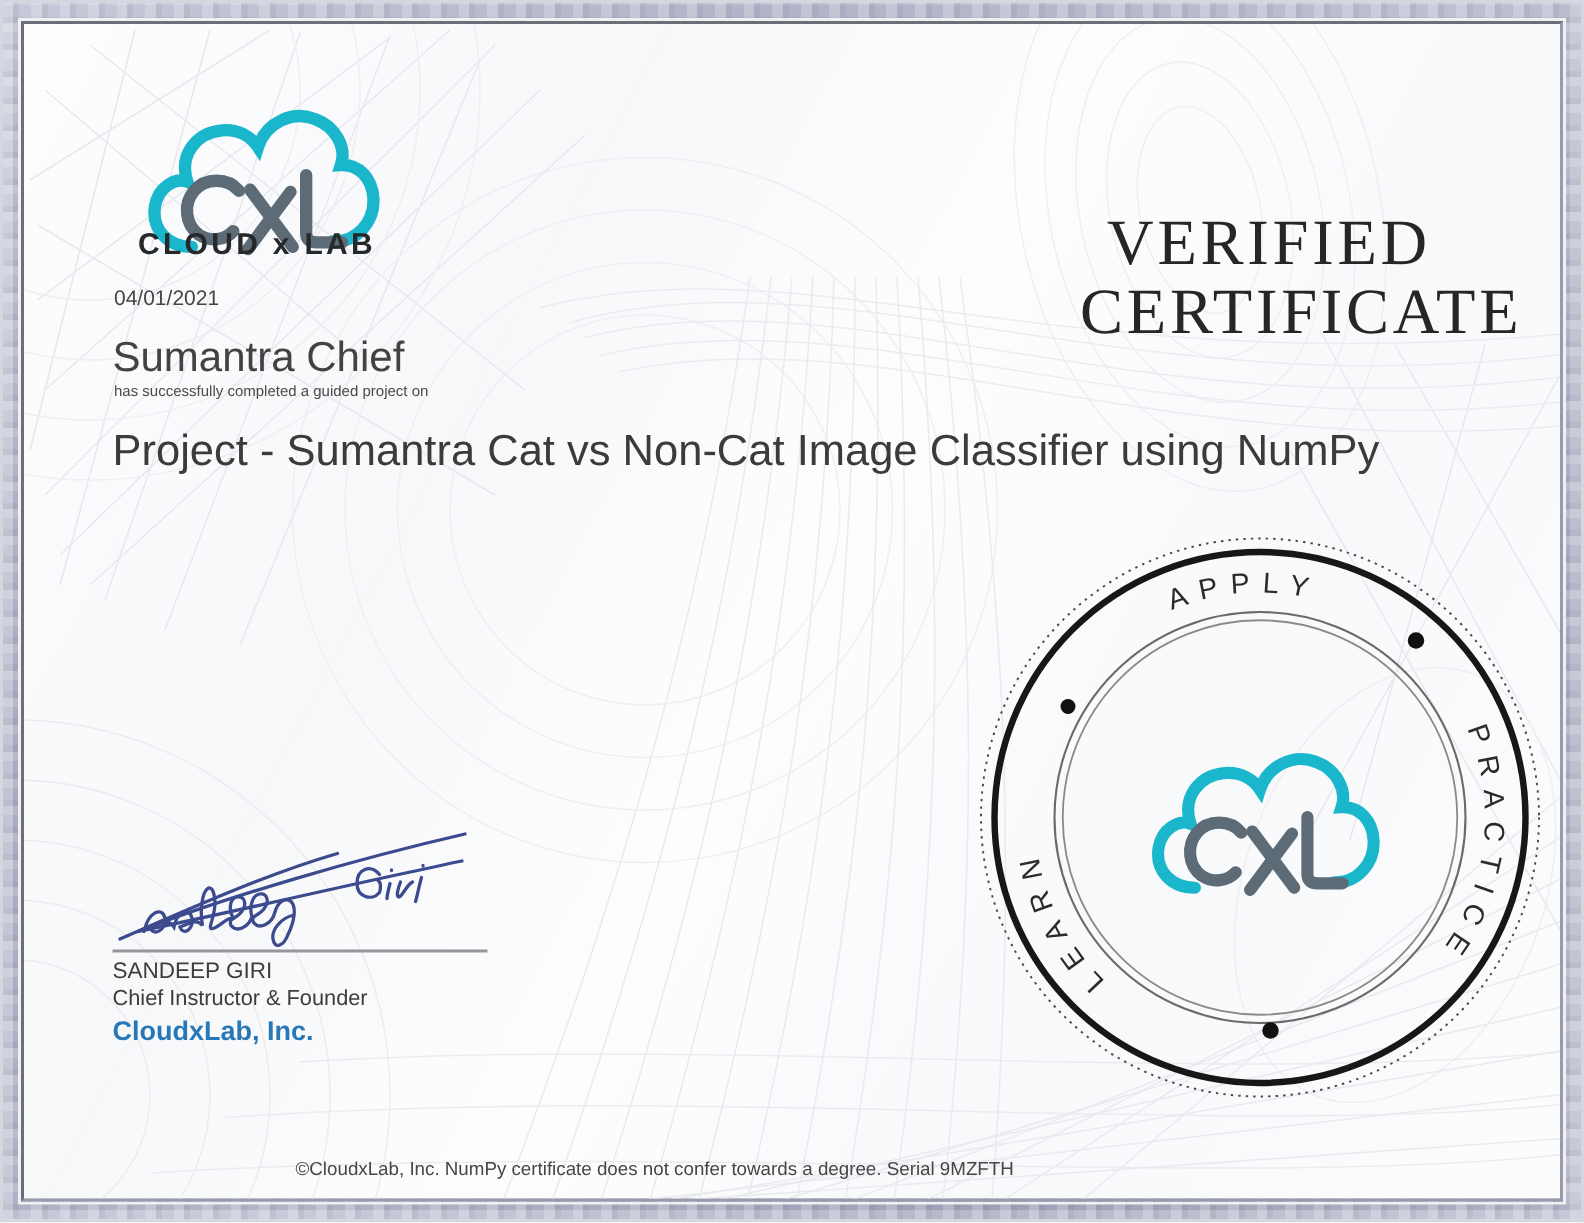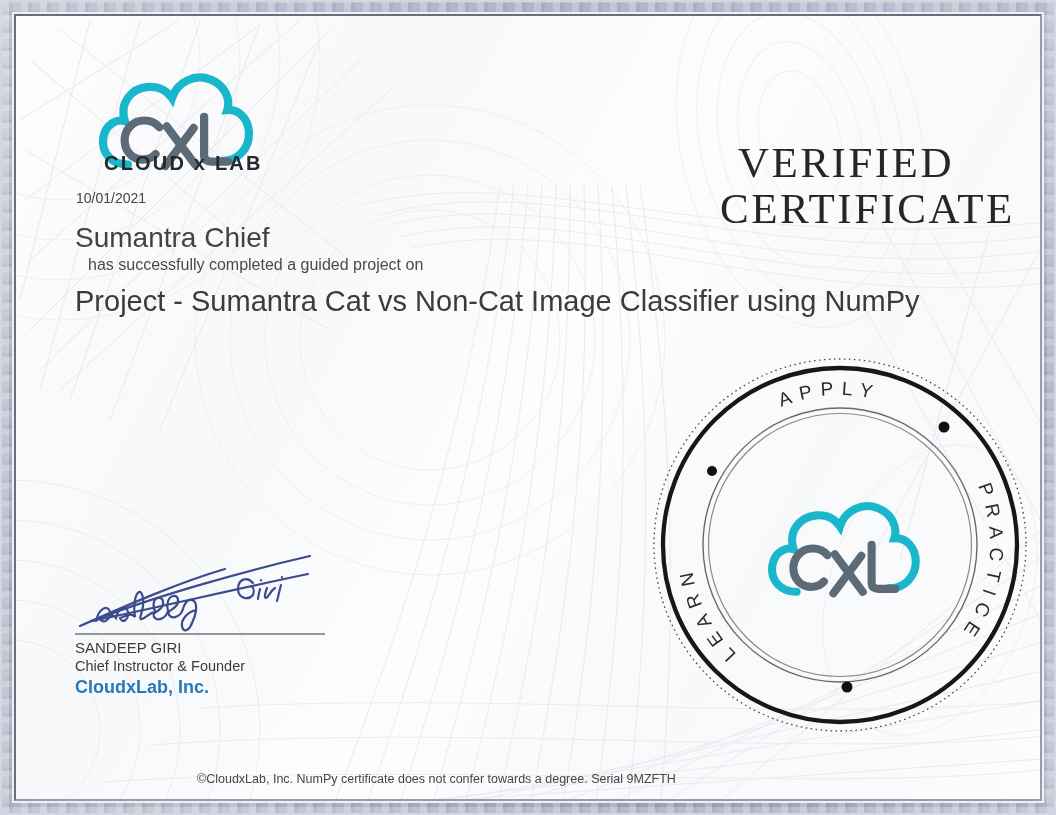--- a/index.html
+++ b/index.html
@@ -26,32 +26,32 @@
   }
   
   .content { position:absolute; left:-16px; top:-16px; width:1056px; height:815px; }
 
   .guilloche { position:absolute; left:0; top:0; }
 
   
   .brand-logo { position:absolute; left:86px; top:54px; width:172px; height:127px; }
   .brand-name {
     position:absolute; left:92px; top:152px; width:170px;
-    font-size:20px; font-weight:bold; letter-spacing:2.2px; color:#26292c; white-space:nowrap;margin-left:12px;
+    font-size:20px; font-weight:bold; letter-spacing:2.2px; color:#26292c; white-space:nowrap;
   }
   .date { position:absolute; left:76px; top:190px; font-size:14px; color:#454545; }
 
   
   .verified {
     position:absolute; left:720px; top:140px; width:252px; text-align:center;
     font-family:Liberation Serif, serif; font-size:43px; line-height:46px;
     letter-spacing:2.5px; color:#262626; white-space:nowrap;
   }
   .recipient { position:absolute; left:75px; top:222px; font-size:28px; color:#424242; }
-  .subtitle  { position:absolute; left:76px; top:256px; font-size:16px; color:#4a4a4a;margin-left:12px; }
+  .subtitle  { position:absolute; left:76px; top:256px; font-size:10px; color:#4a4a4a; }
   .course-title { position:absolute; left:75px; top:285px; font-size:29px; color:#3b3b3b; white-space:nowrap; }
 
   
   .seal { position:absolute; left:645px; top:350px; width:390px; height:390px; }
   .seal text {
     font-family:"Liberation Sans", sans-serif; font-size:19px; letter-spacing:8px; fill:#2b2b2b;
   }
 
   
   .signature-svg { position:absolute; left:70px; top:545px; width:270px; height:95px; }
@@ -155,21 +155,21 @@
           <path d="M646,815 L1056,548"></path>
           <path d="M704,815 L1056,518"></path>
       </g>
     </svg>
 
     <svg class="brand-logo" viewBox="0 0 230 170">
       <use href="#cxl-logo"></use>
     </svg>
     <div class="brand-name">CLOUD x LAB</div>
 
-    <div class="date">10/01/2021</div>
+    <div class="date">04/01/2021</div>
 
     <div class="verified">
       <div>VERIFIED</div>
       <div>CERTIFICATE</div>
     </div>
 
     <div class="recipient">Sumantra Chief</div>
     <div class="subtitle">has successfully completed a guided project on</div>
     <div class="course-title">Project - Sumantra Cat vs Non-Cat Image Classifier using NumPy</div>
 

